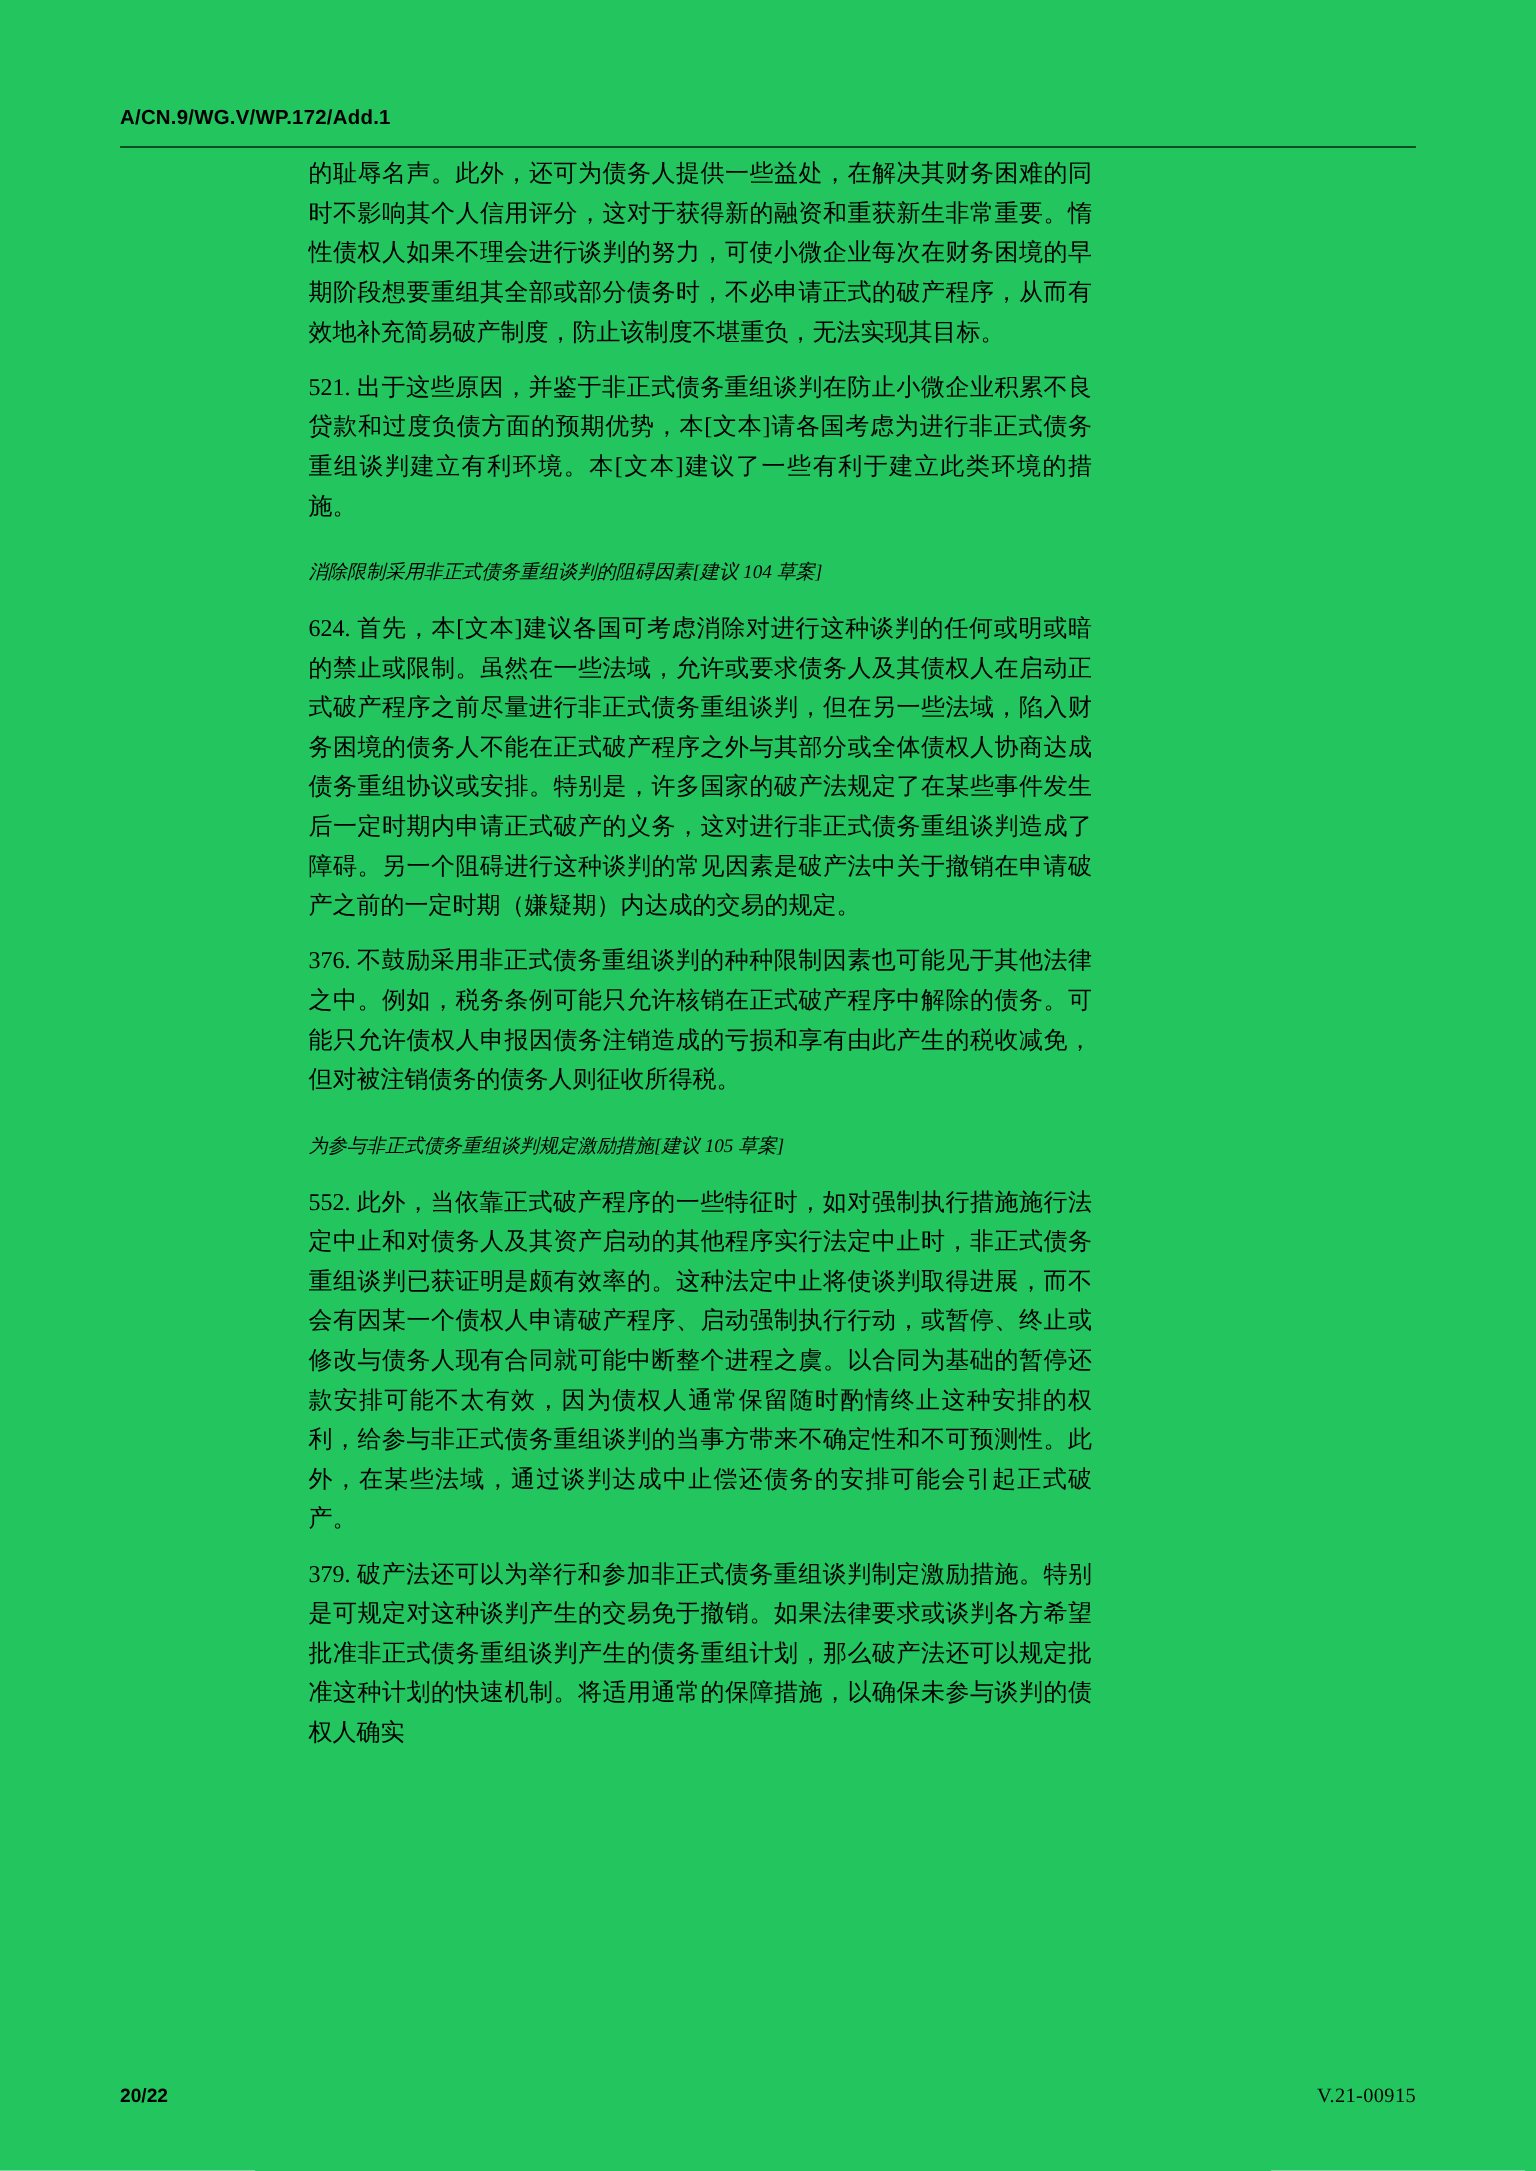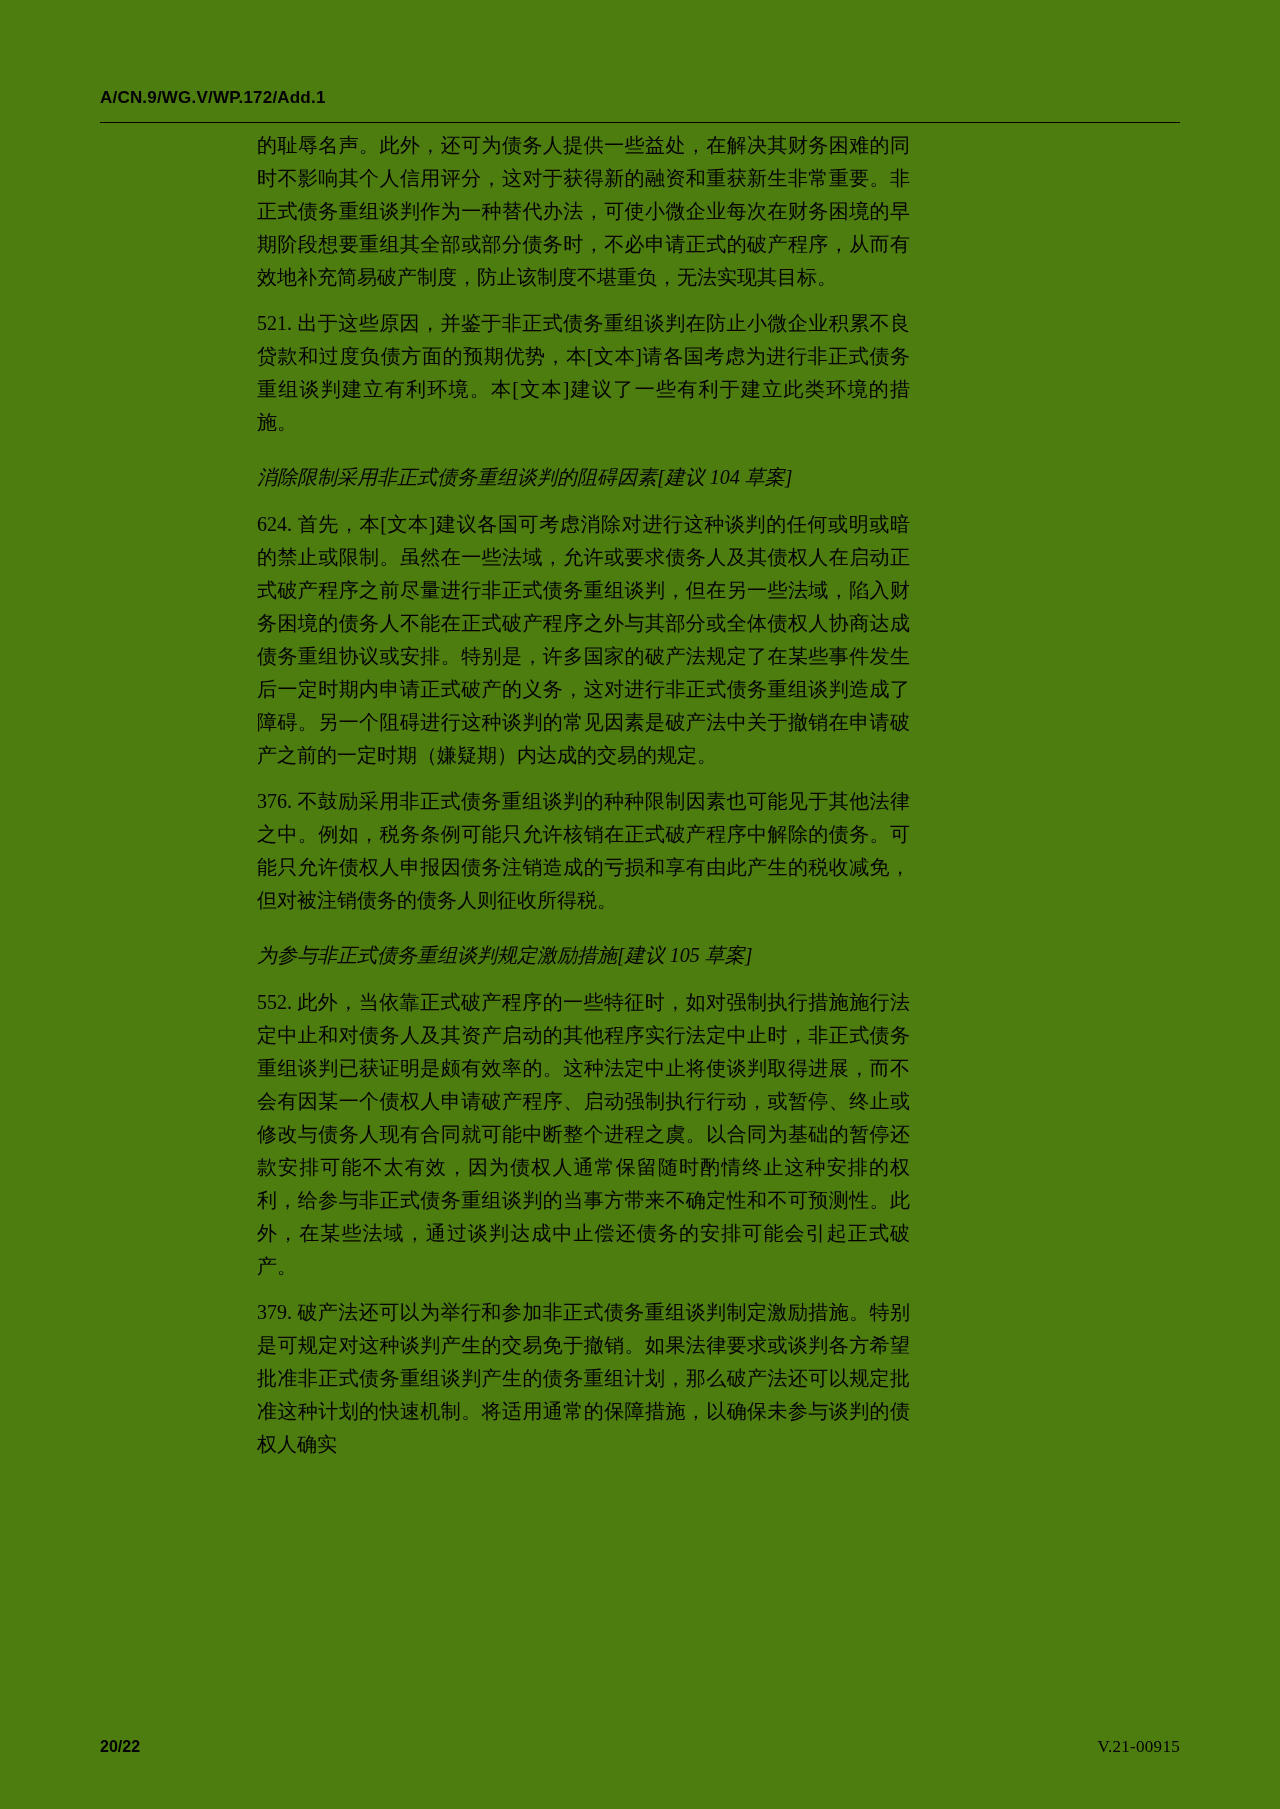--- a/index.html
+++ b/index.html
@@ -8,21 +8,21 @@
     background: #ffffff;
     width: 1280px;
     height: 1809px;
   }
   .page {
     position: relative;
     width: 1280px;
     height: 1809px;
     box-sizing: border-box;
     padding: 0 100px;
-    background: #4d7c0f;
+    background: #22c55e;
     color: #000000;
     font-family: "Liberation Serif", "DejaVu Serif", serif;
     overflow: hidden;
   }
   .doc-header {
     padding-top: 88px;
   }
   .doc-symbol {
     font-family: "Liberation Sans", "DejaVu Sans", sans-serif;
     font-weight: bold;
@@ -41,21 +41,21 @@
     width: 653px;
     font-size: 20px;
     line-height: 33px;
     text-align: justify;
   }
   .para {
     margin: 0 0 13px 0;
   }
   .subheading {
     margin: 22px 0 14px 0;
-    font-size: 20px;
+    font-size: 16px;
     line-height: 33px;
     font-weight: normal;
     font-style: italic;
   }
   .doc-footer {
     position: absolute;
     left: 100px;
     right: 100px;
     bottom: 52px;
     display: flex;
@@ -79,21 +79,21 @@
 <body>
 
 <div class="page">
 
   <header class="doc-header">
     <div class="doc-symbol">A/CN.9/WG.V/WP.172/Add.1</div>
     <div class="header-rule"></div>
   </header>
 
   <main class="doc-body">
-    <p class="para">的耻辱名声。此外，还可为债务人提供一些益处，在解决其财务困难的同时不影响其个人信用评分，这对于获得新的融资和重获新生非常重要。非正式债务重组谈判作为一种替代办法，可使小微企业每次在财务困境的早期阶段想要重组其全部或部分债务时，不必申请正式的破产程序，从而有效地补充简易破产制度，防止该制度不堪重负，无法实现其目标。</p>
+    <p class="para">的耻辱名声。此外，还可为债务人提供一些益处，在解决其财务困难的同时不影响其个人信用评分，这对于获得新的融资和重获新生非常重要。惰性债权人如果不理会进行谈判的努力，可使小微企业每次在财务困境的早期阶段想要重组其全部或部分债务时，不必申请正式的破产程序，从而有效地补充简易破产制度，防止该制度不堪重负，无法实现其目标。</p>
 
     <p class="para">521. 出于这些原因，并鉴于非正式债务重组谈判在防止小微企业积累不良贷款和过度负债方面的预期优势，本[文本]请各国考虑为进行非正式债务重组谈判建立有利环境。本[文本]建议了一些有利于建立此类环境的措施。</p>
 
     <h3 class="subheading">消除限制采用非正式债务重组谈判的阻碍因素[建议 104 草案]</h3>
 
     <p class="para">624. 首先，本[文本]建议各国可考虑消除对进行这种谈判的任何或明或暗的禁止或限制。虽然在一些法域，允许或要求债务人及其债权人在启动正式破产程序之前尽量进行非正式债务重组谈判，但在另一些法域，陷入财务困境的债务人不能在正式破产程序之外与其部分或全体债权人协商达成债务重组协议或安排。特别是，许多国家的破产法规定了在某些事件发生后一定时期内申请正式破产的义务，这对进行非正式债务重组谈判造成了障碍。另一个阻碍进行这种谈判的常见因素是破产法中关于撤销在申请破产之前的一定时期（嫌疑期）内达成的交易的规定。</p>
 
     <p class="para">376. 不鼓励采用非正式债务重组谈判的种种限制因素也可能见于其他法律之中。例如，税务条例可能只允许核销在正式破产程序中解除的债务。可能只允许债权人申报因债务注销造成的亏损和享有由此产生的税收减免，但对被注销债务的债务人则征收所得税。</p>
 
     <h3 class="subheading">为参与非正式债务重组谈判规定激励措施[建议 105 草案]</h3>

